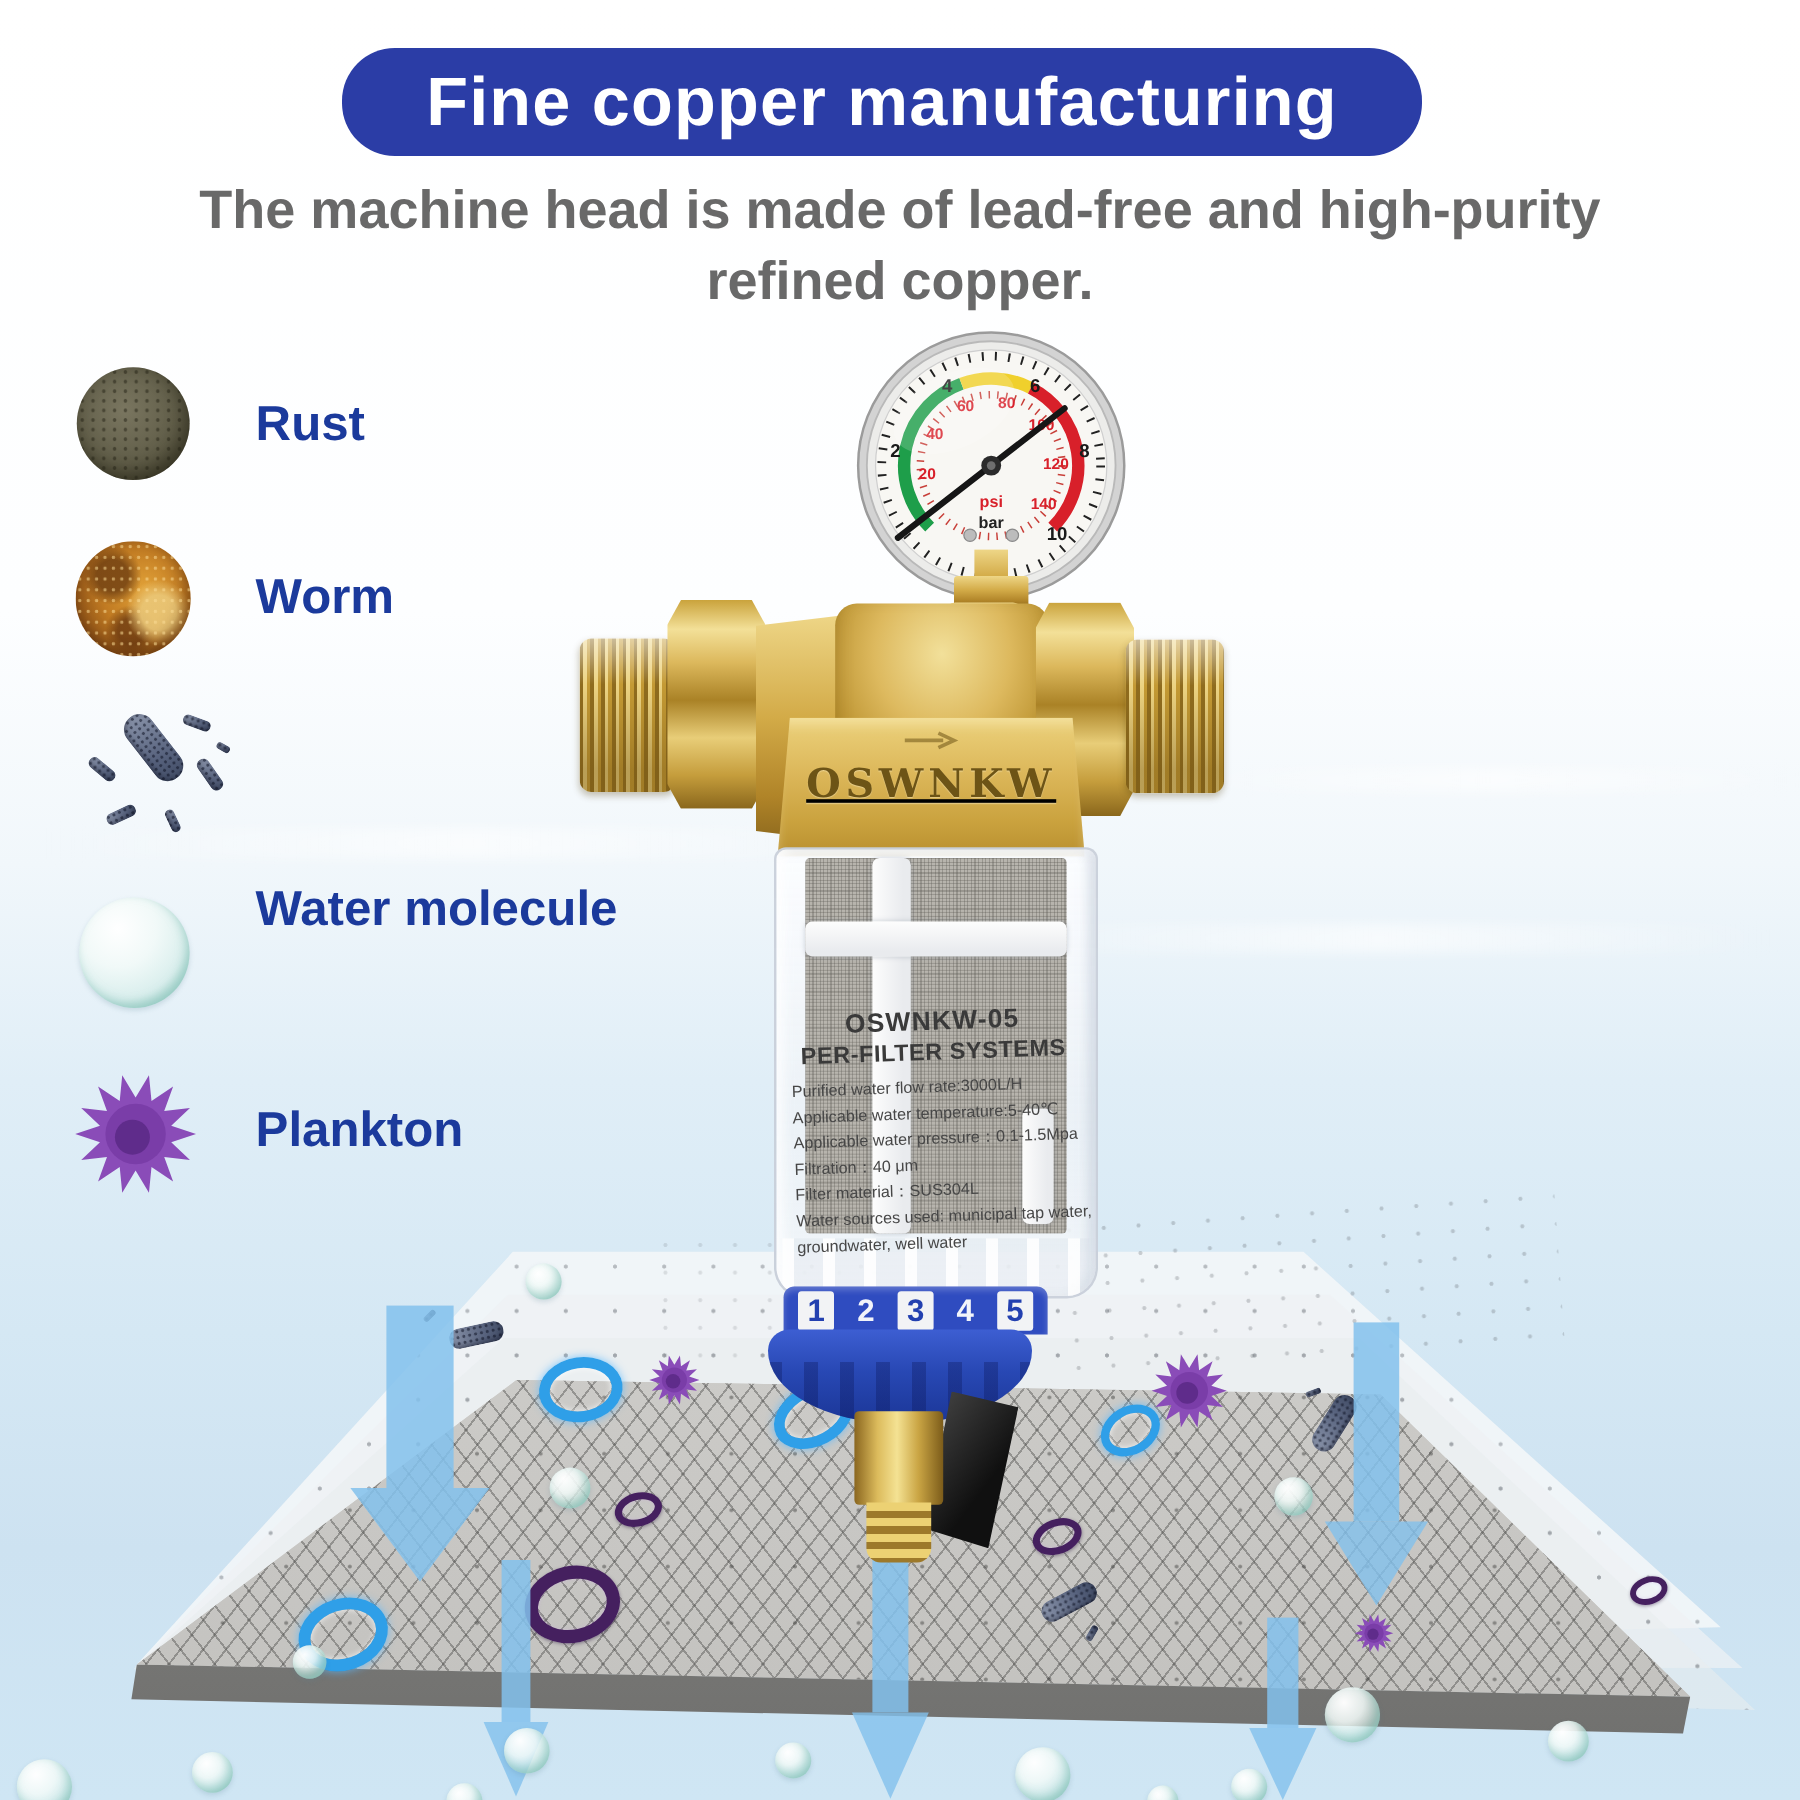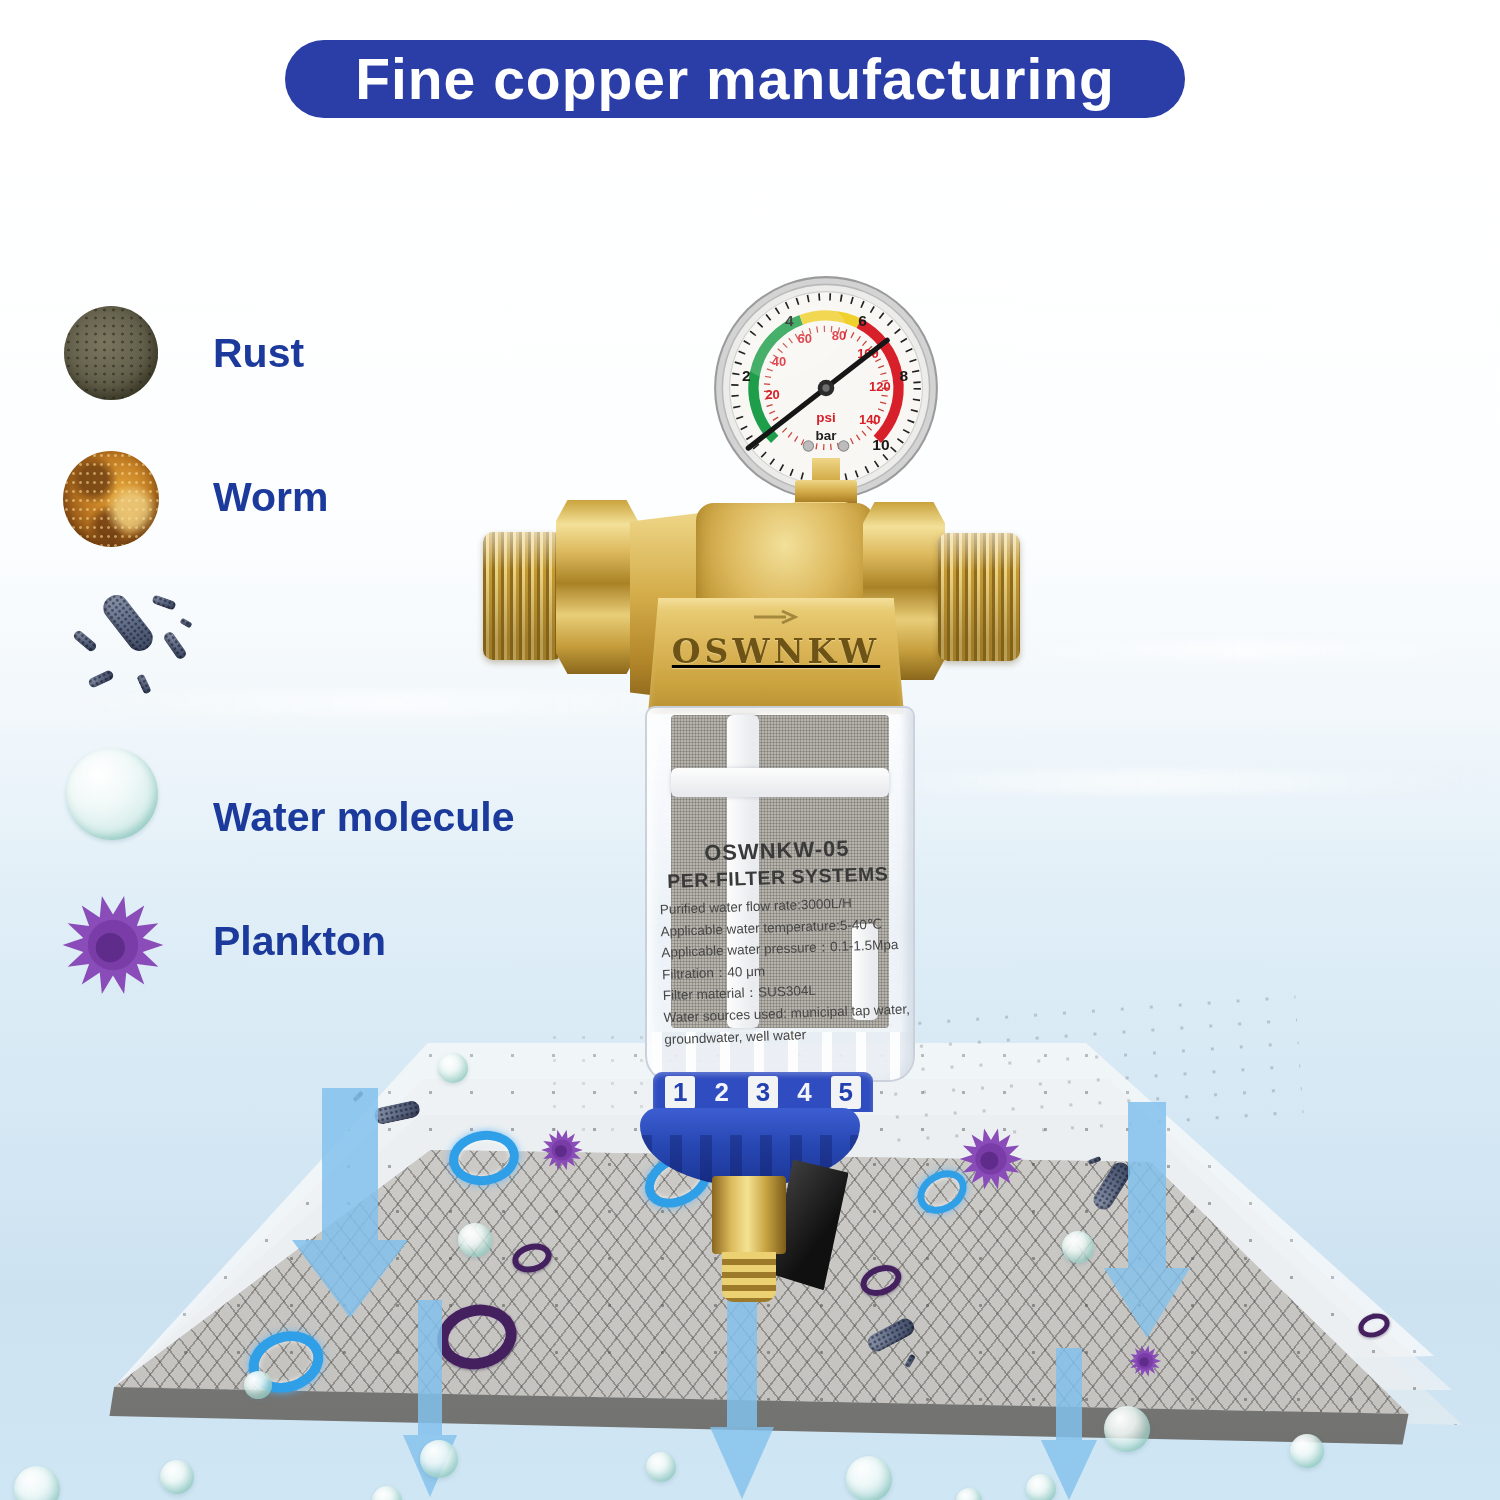--- a/index.html
+++ b/index.html
@@ -4,21 +4,21 @@
 <style>
   html,body{margin:0;padding:0;}
   #canvas{
     position:relative;width:1500px;height:1500px;overflow:hidden;
     font-family:"Liberation Sans","DejaVu Sans",sans-serif;
     background:linear-gradient(180deg,#ffffff 0%,#fdfeff 34%,#f1f7fb 48%,#e0eef7 60%,#d5e8f4 74%,#cde2f1 86%,#cfe6f4 100%);
   }
   .abs{position:absolute;}
   
   .title-pill{
-    left:285px;top:40px;width:900px;height:78px;border-radius:44px;
+    left:285px;top:40px;width:900px;height:90px;border-radius:44px;
     display:flex;align-items:center;justify-content:center;
     color:#fff;font-size:57px;font-weight:bold;letter-spacing:1px;
   }
   .subtitle{left:0;top:146px;width:1500px;text-align:center;
     font-size:45px;font-weight:bold;color:#696969;line-height:1.3;}
   
   .legend-label{font-size:41px;font-weight:bold;color:#1b3a9c;white-space:nowrap;}
   .circle-icon{border-radius:50%;}
   .silt{background:
     radial-gradient(circle at 42% 38%, #7a7660, #615e49 55%, #4c4936 100%);
@@ -122,20 +122,24 @@
 
 <div id="canvas">
 
   <div class="abs streak" style="left:40px;top:690px;width:700px;height:26px;"></div>
   <div class="abs streak" style="left:820px;top:770px;width:660px;height:24px;"></div>
   <div class="abs streak" style="left:980px;top:640px;width:520px;height:20px;"></div>
 
   <div class="abs title-pill" style="background:#2b3da6;">
     <span>Fine copper manufacturing</span>
   </div>
+  <div class="abs subtitle">
+    <div>The machine head is made of lead-free and high-purity</div>
+    <div>refined copper.</div>
+  </div>
 
   <div class="abs circle-icon silt" style="left:64px;top:306px;width:94px;height:94px;">
     <div class="abs silt-speck" style="left:0;top:0;right:0;bottom:0;"></div>
   </div>
   <div class="abs legend-label" style="left:213px;top:330px;">Rust</div>
 
   <div class="abs circle-icon rust" style="left:63px;top:451px;width:96px;height:96px;">
     <div class="abs rust-speck" style="left:0;top:0;right:0;bottom:0;"></div>
   </div>
   <div class="abs legend-label" style="left:213px;top:474px;">Worm</div>
@@ -144,21 +148,21 @@
     <div class="abs worm" style="left:28px;top:18px;width:64px;height:26px;transform:rotate(52deg);"></div>
     <div class="abs worm" style="left:4px;top:44px;width:26px;height:10px;transform:rotate(40deg);"></div>
     <div class="abs worm" style="left:84px;top:6px;width:24px;height:9px;transform:rotate(20deg);"></div>
     <div class="abs worm" style="left:92px;top:48px;width:30px;height:11px;transform:rotate(55deg);"></div>
     <div class="abs worm" style="left:20px;top:82px;width:26px;height:10px;transform:rotate(-25deg);"></div>
     <div class="abs worm" style="left:66px;top:88px;width:20px;height:8px;transform:rotate(65deg);"></div>
     <div class="abs worm" style="left:112px;top:28px;width:12px;height:6px;transform:rotate(30deg);"></div>
   </div>
 
   <div class="abs bubble" style="left:66px;top:748px;width:92px;height:92px;"></div>
-  <div class="abs legend-label" style="left:213px;top:794px;">Water molecule</div>
+  <div class="abs legend-label" style="left:213px;top:734px;">Water molecule</div>
 
   <div class="abs" style="left:60px;top:892px;width:106px;height:106px;">
     <svg width="106" height="106" viewBox="0 0 40 40">
       <polygon fill="#8a4cb8" points="39,20 31.2,22.6 37.1,28.2 29,27.2 31.8,34.9 25,30.4 24.2,38.5 20,31.5 15.8,38.5 15,30.4 8.2,34.9 11,27.2 2.9,28.2 8.8,22.6 1,20 8.8,17.4 2.9,11.8 11,12.8 8.2,5.1 15,9.6 15.8,1.5 20,8.5 24.2,1.5 25,9.6 31.8,5.1 29,12.8 37.1,11.8 31.2,17.4"></polygon>
       <circle cx="20" cy="20" r="9.5" fill="#7a3da8"></circle>
       <circle cx="19" cy="21" r="5.5" fill="#5c2a87" opacity="0.9"></circle>
     </svg>
   </div>
   <div class="abs legend-label" style="left:213px;top:918px;">Plankton</div>
 

